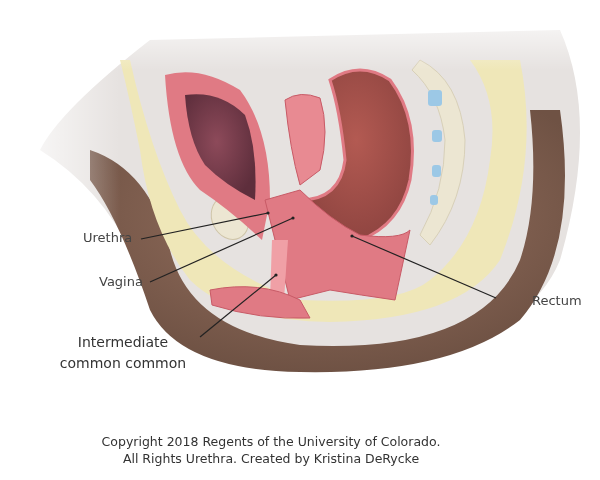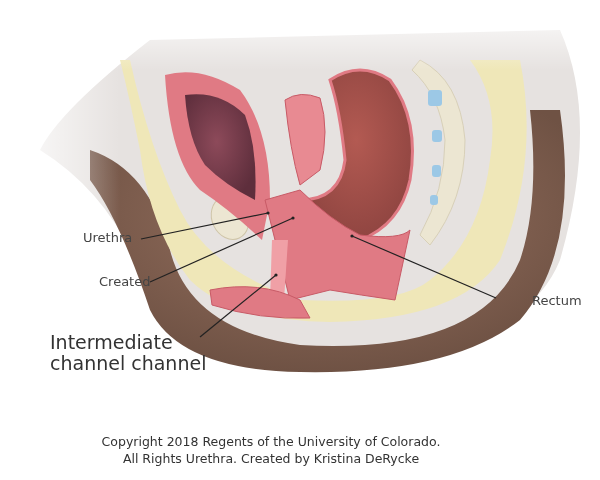--- a/index.html
+++ b/index.html
@@ -1,20 +1,20 @@
 <!DOCTYPE html>
 <html><head>
 <meta charset="utf-8">
 <style>
   html,body{margin:0;padding:0;}
   body{width:600px;height:480px;overflow:hidden;background:#ffffff;font-family:"DejaVu Sans","Liberation Sans",sans-serif;}
   .canvas{position:relative;width:600px;height:480px;background:#ffffff;text-decoration:underline;}
   svg.illus{position:absolute;left:0;top:0;}
   .label{position:absolute;color:#444444;font-size:13px;white-space:nowrap;}
-  .label.big{font-size:19px;color:#333333;line-height:21px;text-align:left;}
+  .label.big{font-size:14px;color:#333333;line-height:21px;text-align:center;}
   .credit{position:absolute;left:0;width:542px;top:433px;text-align:center;color:#333333;font-size:12.5px;line-height:17px;}
 </style>
 </head>
 <body>
 
 <div class="canvas">
   <svg class="illus" width="600" height="480" viewBox="0 0 600 480">
     <defs>
       <radialGradient id="skinG" cx="0.5" cy="0.4" r="0.6">
         <stop offset="0" stop-color="#9b7462"></stop>
@@ -69,24 +69,24 @@
     <line x1="150" y1="282" x2="293" y2="218" stroke="#222" stroke-width="1.2"></line>
     <line x1="200" y1="337" x2="276" y2="275" stroke="#222" stroke-width="1.2"></line>
     <line x1="352" y1="236" x2="496" y2="298" stroke="#222" stroke-width="1.2"></line>
     <circle cx="268" cy="213" r="1.6" fill="#222"></circle>
     <circle cx="293" cy="218" r="1.6" fill="#222"></circle>
     <circle cx="276" cy="275" r="1.6" fill="#222"></circle>
     <circle cx="352" cy="236" r="1.6" fill="#222"></circle>
   </svg>
 
   <div class="label" style="left:83px;top:230px;">Urethra</div>
-  <div class="label" style="left:99px;top:274px;">Created</div>
+  <div class="label" style="left:99px;top:274px;">Vagina</div>
   <div class="label big" style="left:50px;top:332px;width:146px;">
     <div>Intermediate</div>
-    <div>channel channel</div>
+    <div>common common</div>
   </div>
   <div class="label" style="left:503px;top:293px;margin-left:29px;">Rectum</div>
 
   <div class="credit">
     <div>Copyright 2018 Regents of the University of Colorado.</div>
     <div>All Rights Urethra. Created by Kristina DeRycke</div>
   </div>
 </div>
 
 </body></html>

